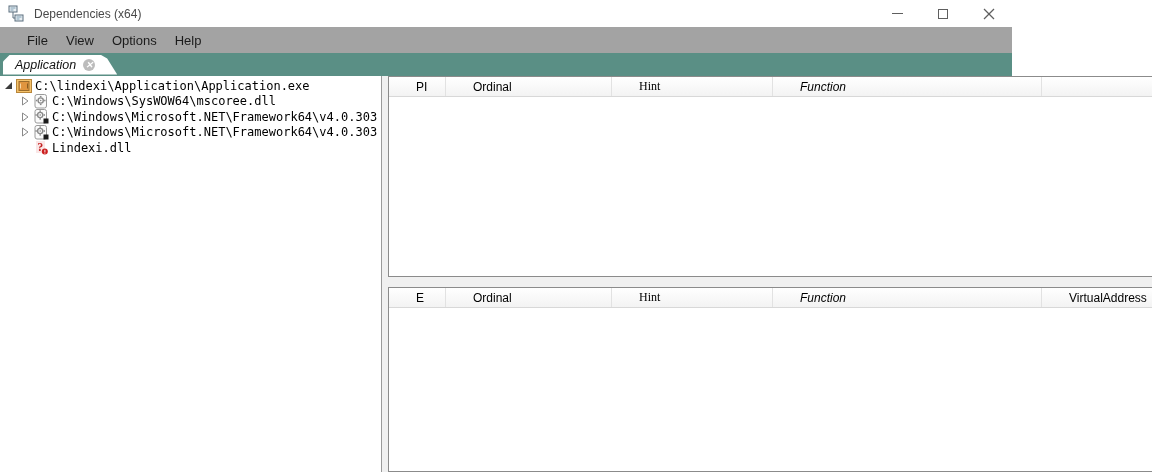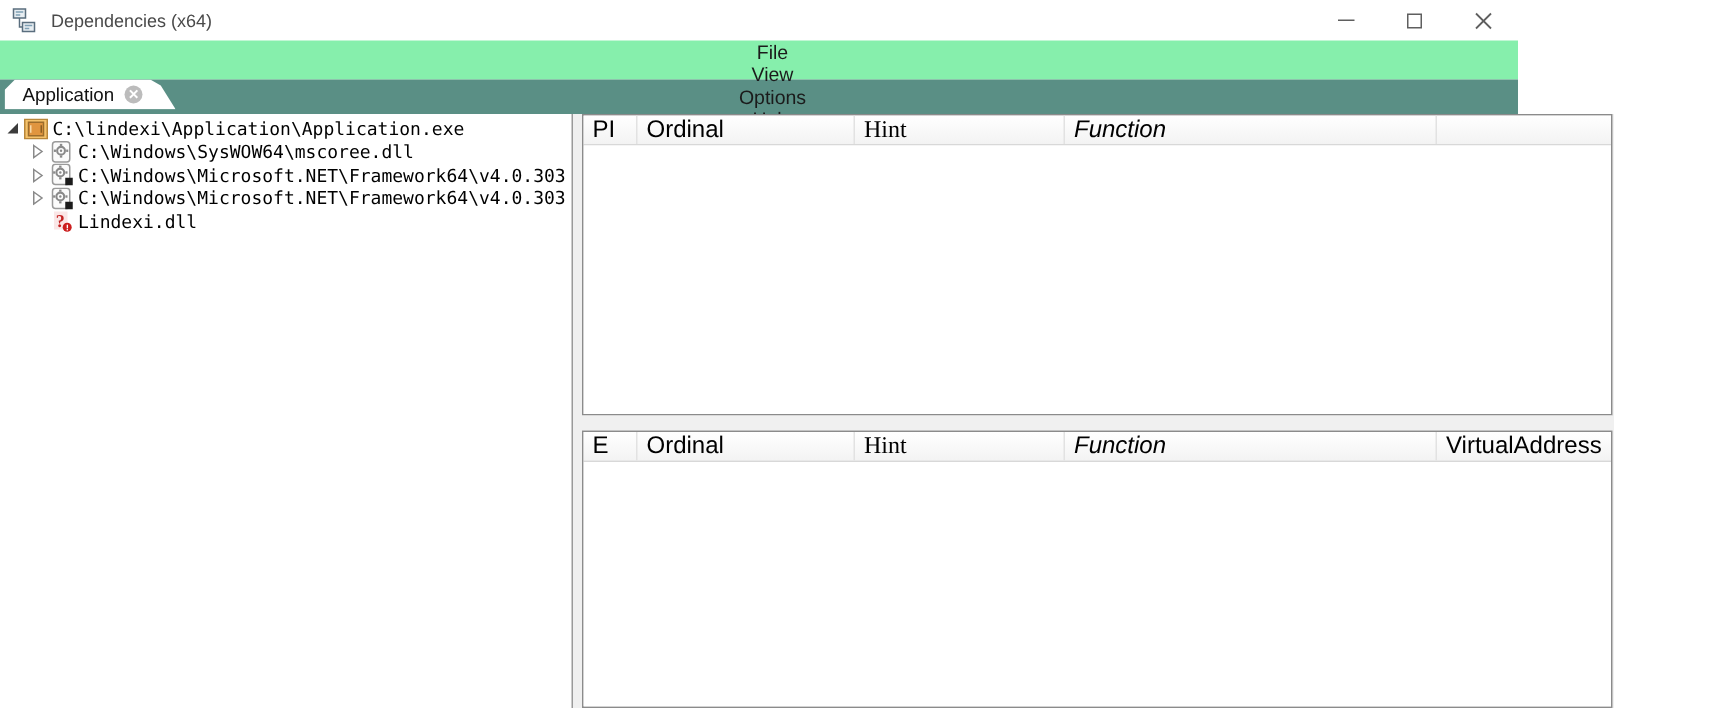--- a/index.html
+++ b/index.html
@@ -12,25 +12,25 @@
   .titlebar { height:27px; display:flex; align-items:center; background:#ffffff; }
   .app-icon { width:17px; height:17px; margin:0 9px 0 8px; flex:0 0 auto; }
   .title-text { font-size:12px; color:#4a4a4a; }
   .win-controls { margin-left:auto; display:flex; height:100%; }
   .win-btn { width:46px; height:27px; display:flex; align-items:center; justify-content:center; cursor:default; }
   .glyph-min { width:11px; height:1px; background:#5f5f5f; }
   .glyph-max { width:10px; height:10px; border:1px solid #5f5f5f; }
   .glyph-close { width:12px; height:12px; }
 
   
-  .menubar { height:26px; display:flex; align-items:center; background:#86efac; padding-left:18px;flex-direction:column; }
+  .menubar { height:26px; display:flex; align-items:center; background:#a3a3a3; padding-left:18px; }
   .menu-item { font-size:13px; color:#1b1b1b; padding:0 9px; height:100%; display:flex; align-items:center; }
 
   
-  .tabbar { height:23px; background:#5a8f85; display:flex; align-items:flex-start; }
+  .tabbar { height:23px; background:#5a8f85; display:flex; align-items:center;font-style:italic; }
   .tab { height:20px; margin-left:3px; background:#ffffff; display:flex; align-items:center;
          padding:0 8px 0 12px; clip-path:polygon(0 100%, 0 7px, 7px 0, calc(100% - 17px) 0, calc(100% - 10px) 4px, 100% 100%);
          padding-right:22px; }
   .tab-label { font-size:12.5px; color:#111111; }
   .tab-close { width:12px; height:12px; margin-left:7px; border-radius:50%; background:#bcbcbc;
                color:#ffffff; font-size:9px; line-height:12px; text-align:center; font-weight:bold; }
 
   
   .content { position:absolute; top:76px; left:0; right:0; bottom:0; display:flex; }
 
@@ -43,22 +43,22 @@
   .tree-label { font-family:"DejaVu Sans Mono", monospace; font-size:12px; color:#000000; }
 
   .vsplitter { width:6px; flex:0 0 6px; background:#f0f0f0; }
 
   .right-pane { flex:1; display:flex; flex-direction:column; background:#f0f0f0; padding-right:1px; }
   .grid { background:#ffffff; border:1px solid #8b8b8b; display:flex; flex-direction:column; overflow:hidden; }
   .grid.top { height:201px; flex:0 0 201px; }
   .hsplitter { height:10px; flex:0 0 10px; background:#f0f0f0; }
   .grid.bottom { flex:1; }
   .ghead { display:flex; height:20px; background:linear-gradient(#ffffff,#f3f3f3); border-bottom:1px solid #d8d8d8; flex:0 0 20px; }
-  .th { display:flex; align-items:center; padding:0 6px; font-size:16px; color:#000000;
-        border-right:1px solid #e2e2e2; overflow:hidden; }
+  .th { display:flex; align-items:center; padding:0 6px; font-size:12px; color:#000000;
+        border-right:1px solid #e2e2e2; overflow:hidden;margin-left:21px; }
   .th.c0 { width:36px; flex:0 0 36px; }
   .th.c1 { width:145px; flex:0 0 145px; }
   .th.c2 { width:140px; flex:0 0 140px;font-family:Liberation Serif, serif; }
   .th.c3 { width:248px; flex:0 0 248px;font-style:italic; }
   .th.c4 { flex:1; border-right:none; }
   .gbody { flex:1; background:#ffffff; }
 </style>
 </head>
 <body>
 

